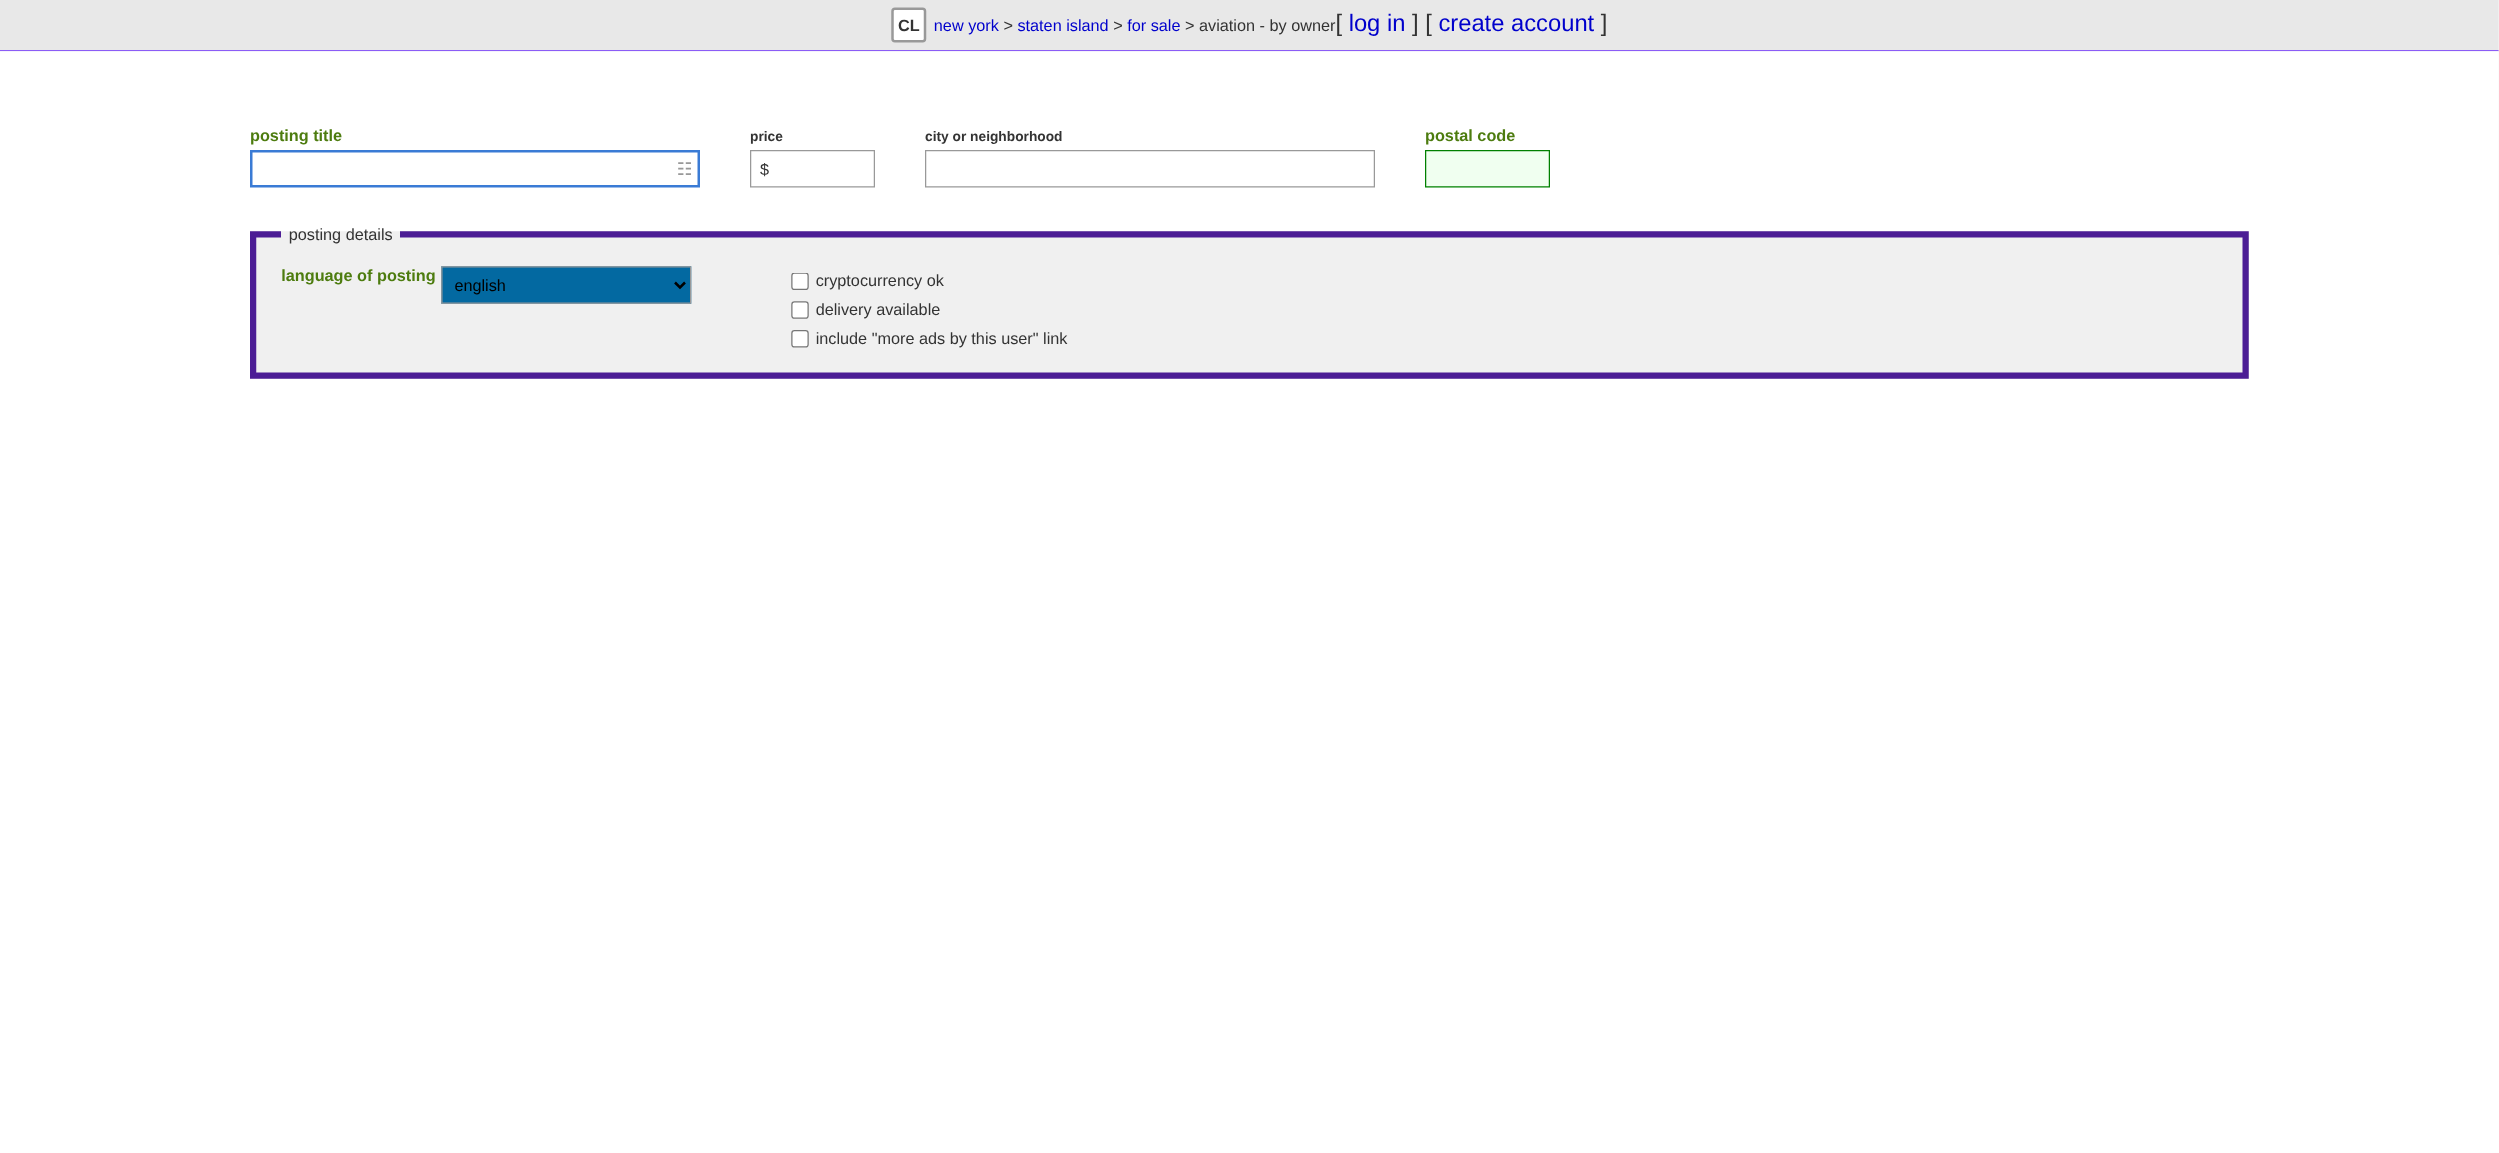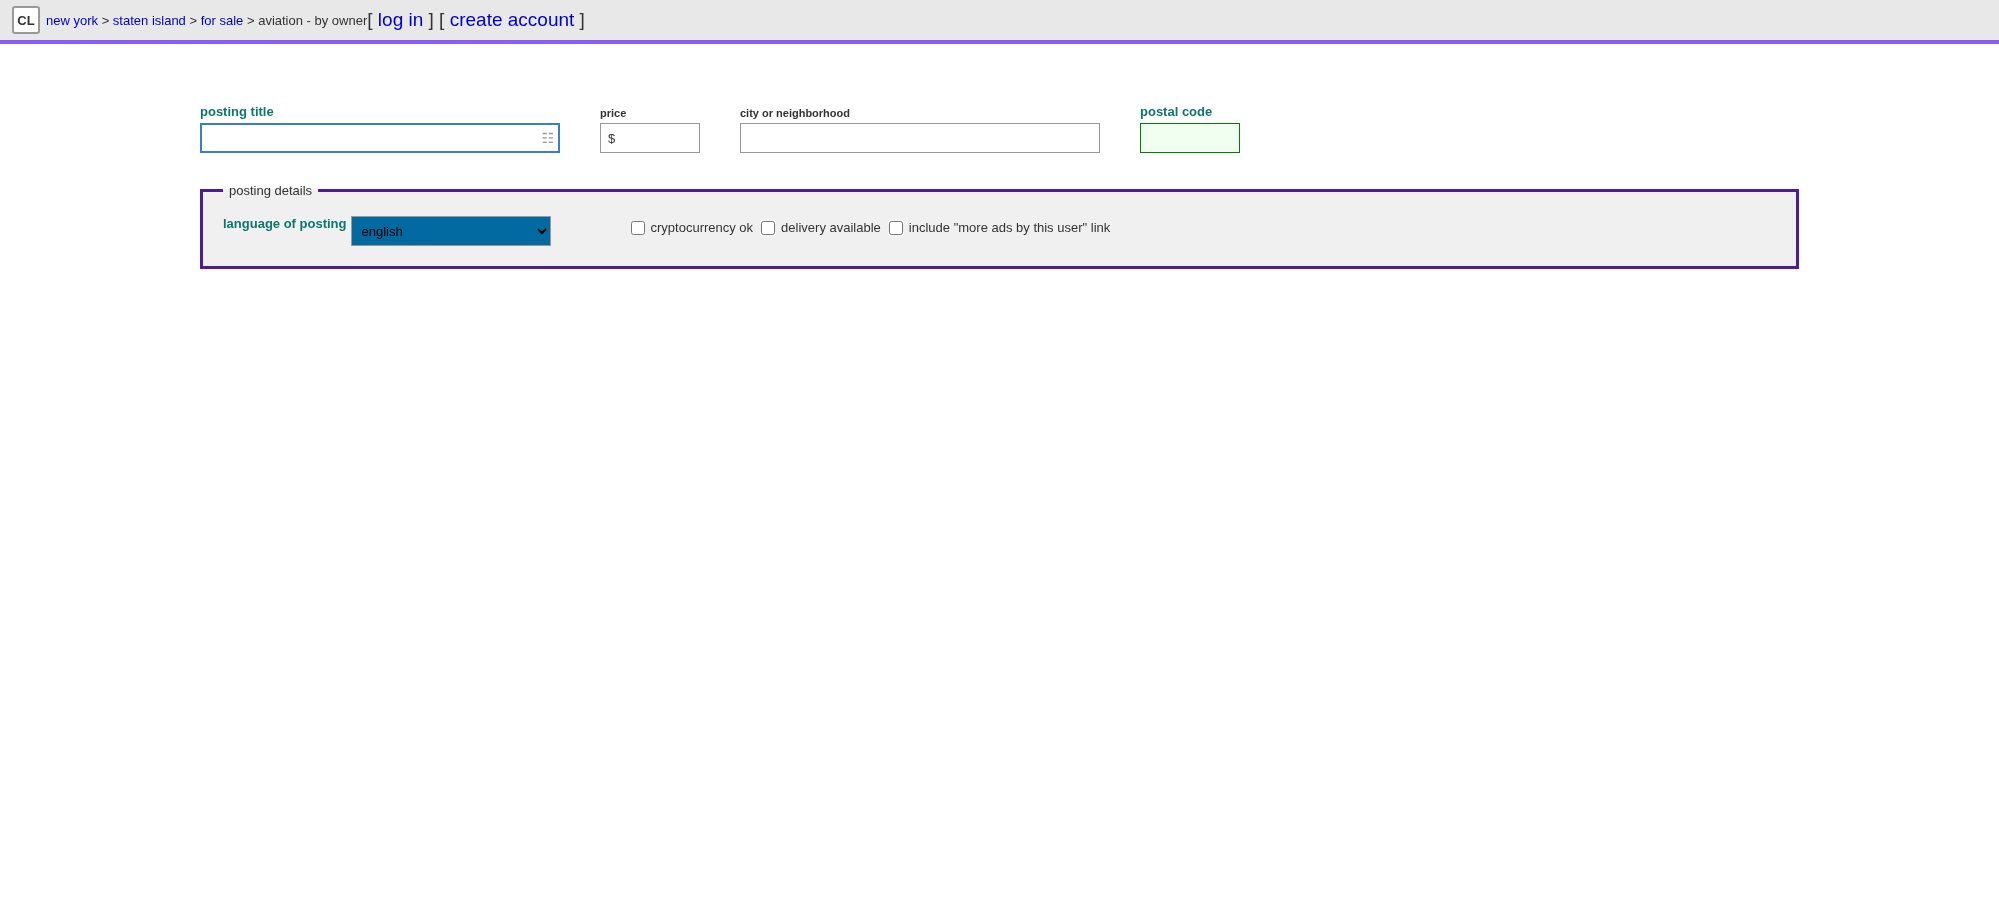--- a/index.html
+++ b/index.html
@@ -12,23 +12,23 @@
       font-family: Arial, sans-serif;
       font-size: 13px;
       background: #f5f5f5;
       color: #333;
     }
 
     
     .header {
       display: flex;
       align-items: center;
-      justify-content: flex-start;
+      justify-content: center;
       background: #e8e8e8;
-      border-bottom: 4px solid #8b5cf6;
+      border-bottom: 1px solid #8b5cf6;
       padding: 6px 12px;
       min-height: 38px;
     }
 
     .header-left {
       display: flex;
       align-items: center;
       gap: 6px;
     }
 
@@ -84,21 +84,21 @@
 
     .field-group {
       display: flex;
       flex-direction: column;
       gap: 4px;
     }
 
     .field-label {
       font-size: 13px;
       font-weight: bold;
-      color: #0f766e;
+      color: #4d7c0f;
     }
 
     .field-label-black {
       font-size: 11px;
       font-weight: bold;
       color: #333;
     }
 
     .posting-title-group {
       flex: 0 0 360px;
@@ -193,21 +193,21 @@
       border: 2px solid #008000;
       padding: 6px;
       font-size: 13px;
       outline: none;
       resize: vertical;
       font-family: Arial, sans-serif;
     }
 
     
     .posting-details-fieldset {
-      border: 3px solid #4c1d95;
+      border: 5px solid #4c1d95;
       background: #f0f0f0;
       padding: 10px 20px 20px 20px;
     }
 
     .posting-details-fieldset legend {
       padding: 0 6px;
       font-size: 13px;
       color: #333;
     }
 
@@ -229,21 +229,21 @@
       border: 1px solid #999;
       padding: 4px 6px;
       font-size: 13px;
       background: #0369a1;
       outline: none;
       appearance: auto;
     }
 
     .checkboxes-group {
       display: flex;
-      flex-direction: row;
+      flex-direction: column;
       gap: 8px;
       margin-top: 4px;
     }
 
     .checkbox-item {
       display: flex;
       align-items: center;
       gap: 6px;
       font-size: 13px;
     }

